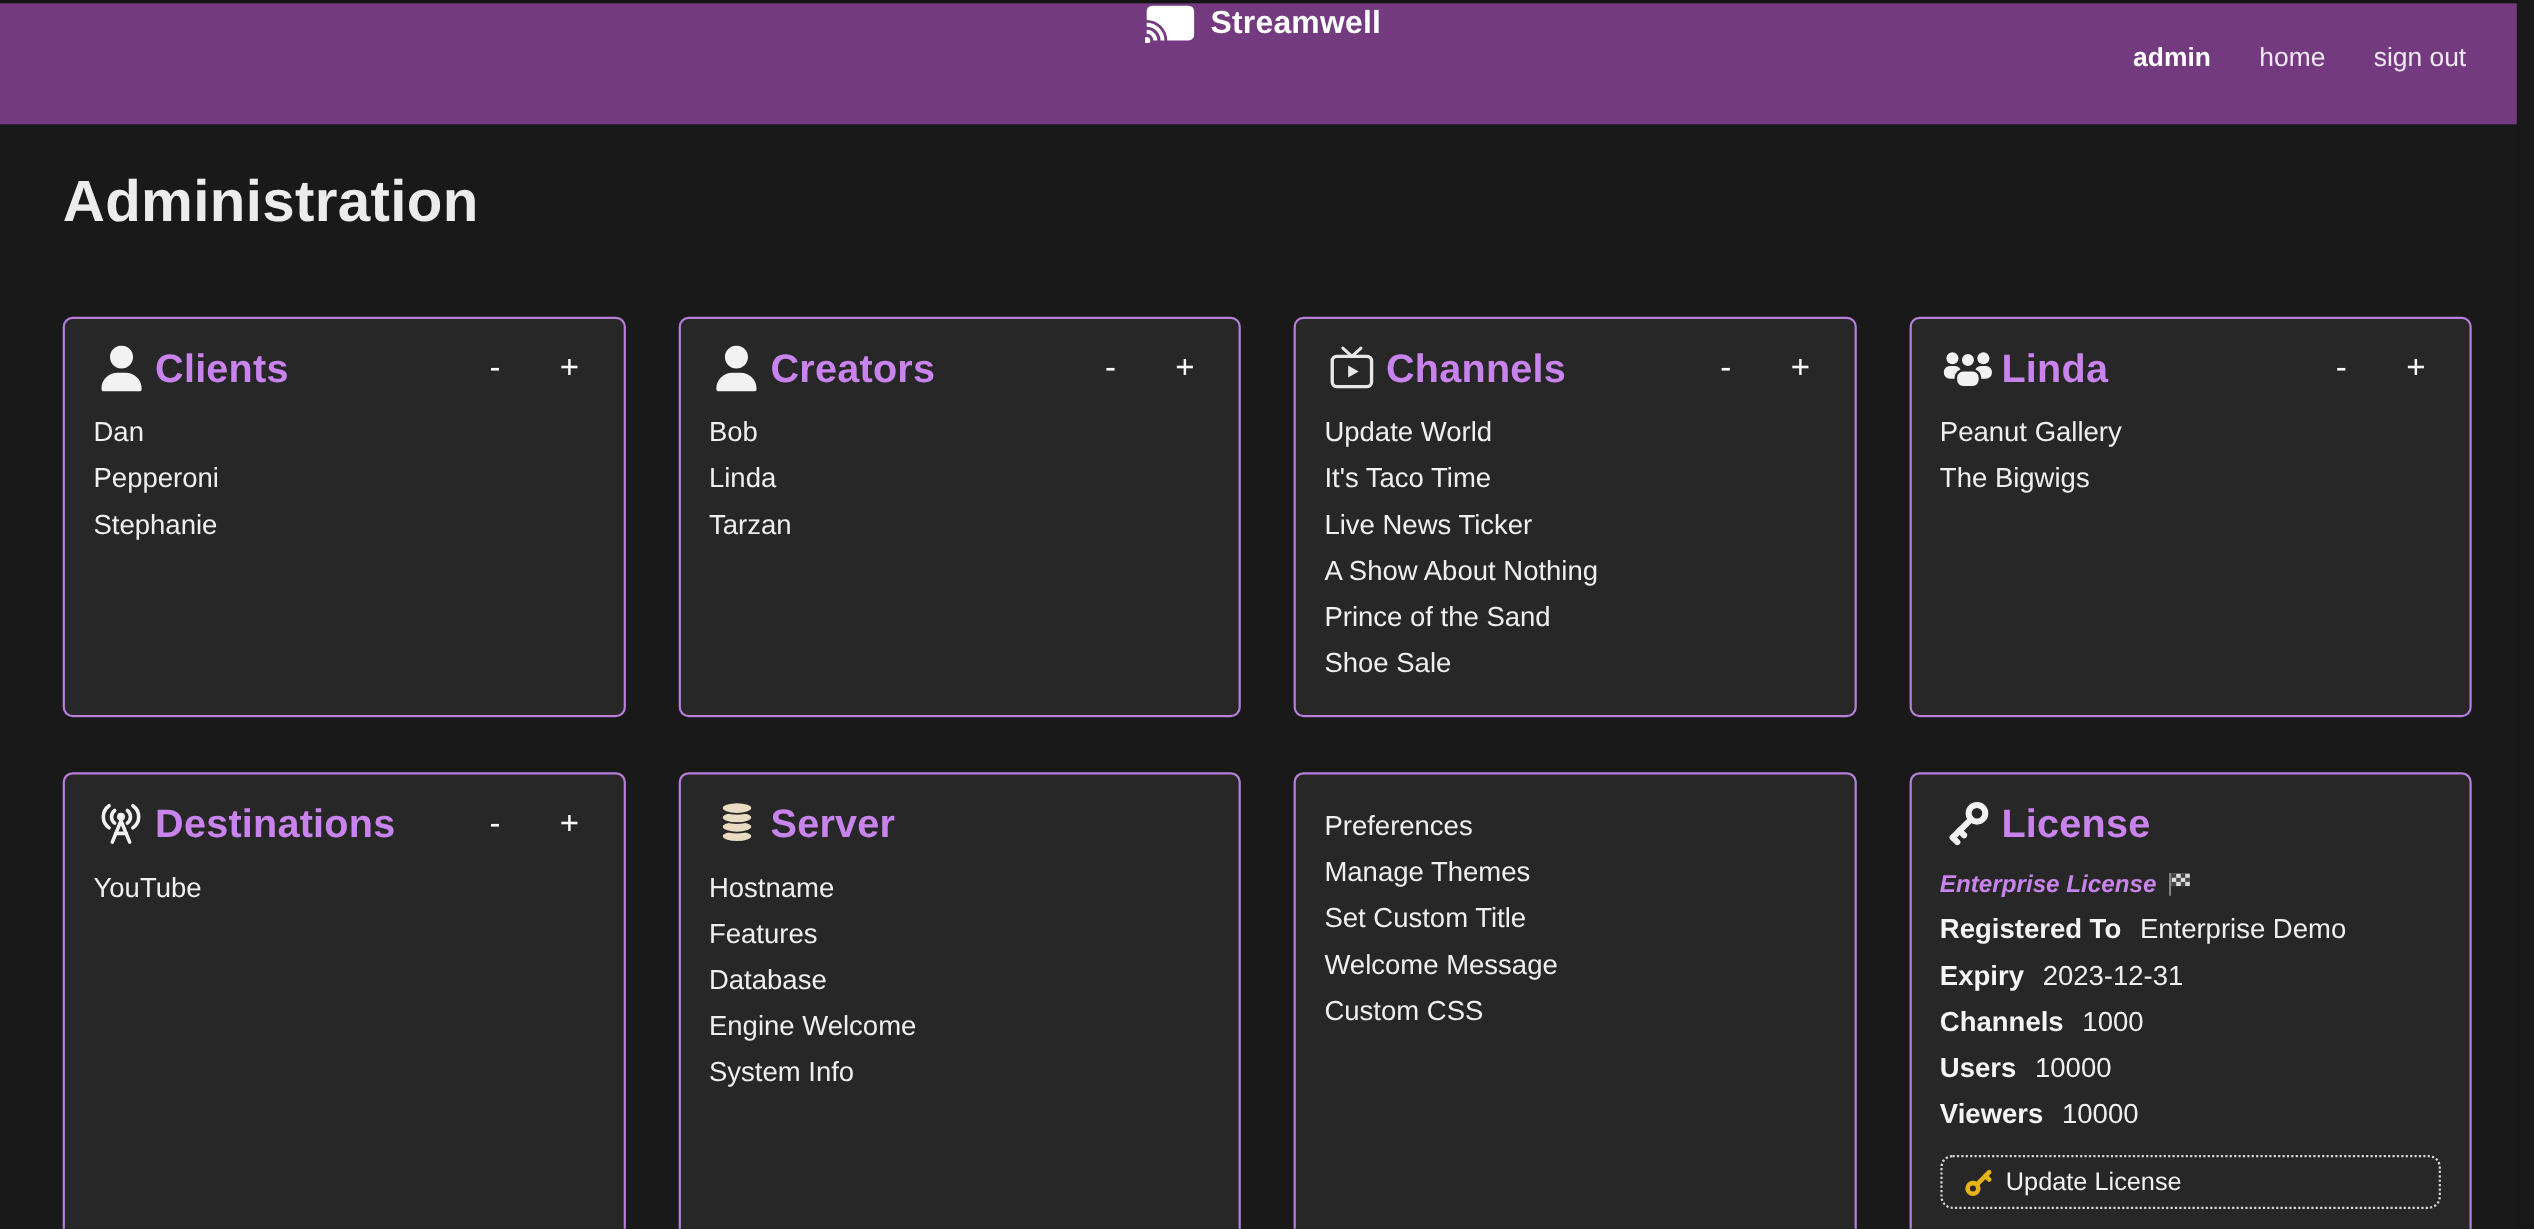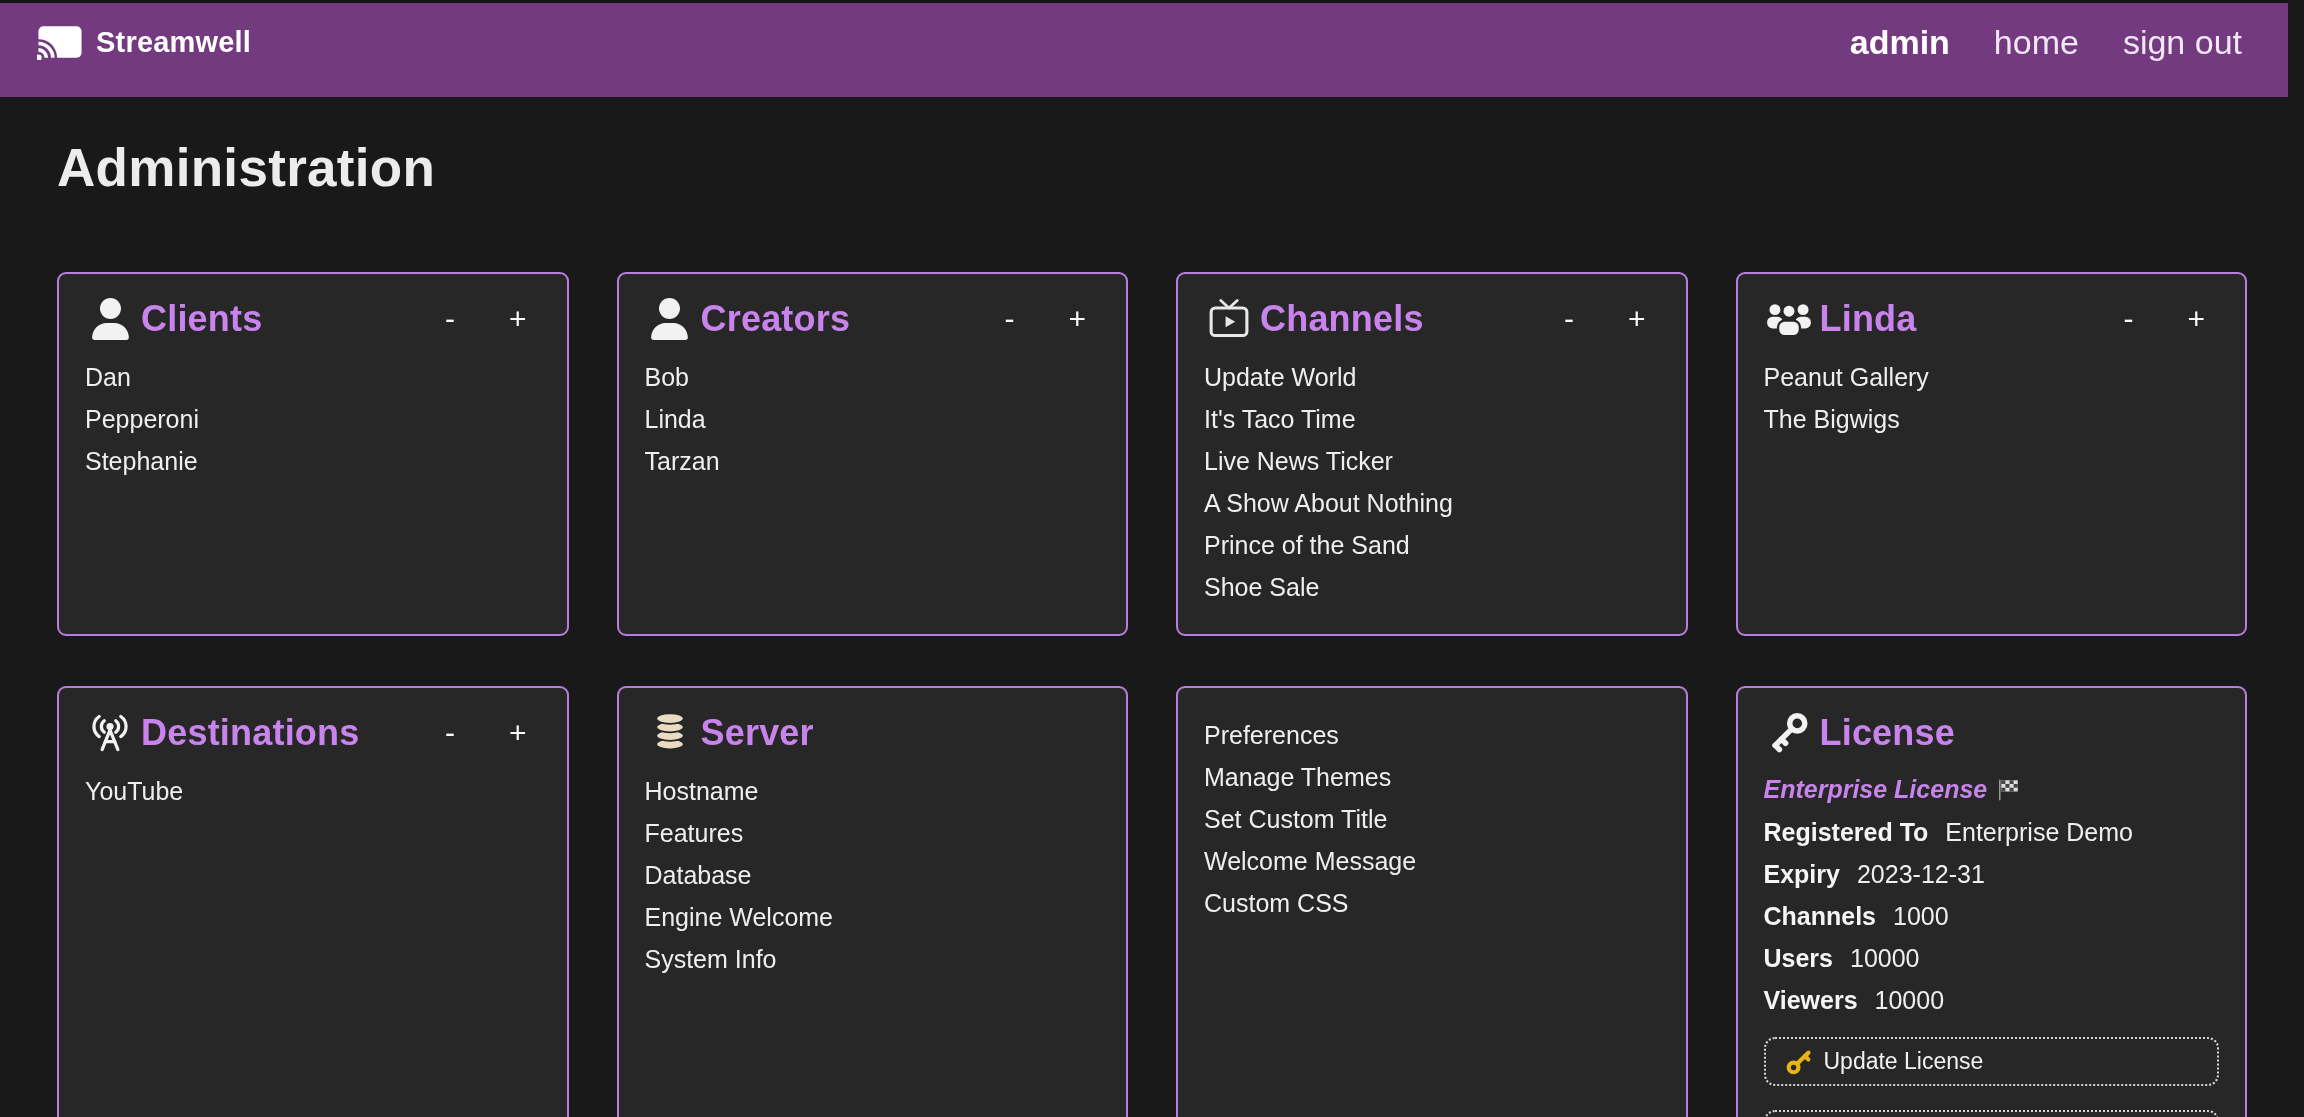--- a/index.html
+++ b/index.html
@@ -15,29 +15,30 @@
   body{
     width:2304px;height:1117px;overflow:hidden;
     background:var(--page-bg);
     color:var(--text);
     font-family:"Liberation Sans",sans-serif;
     position:relative;
   }
   .top-edge{height:3px;background:#141414;}
   
   header{
-    height:94px;background:var(--header-bg);
+    height:110px;background:var(--header-bg);
     display:flex;align-items:center;
     padding:0 44px 16px 37px;
+    flex-direction:column;
   }
   .brand{display:flex;align-items:center;gap:13px;cursor:pointer;}
   .brand-icon svg{display:block;}
   .brand-name{font-size:29px;font-weight:700;color:#fff;letter-spacing:.2px;}
   nav{margin-left:auto;display:flex;align-items:center;gap:44px;padding-right:18px;}
-  .nav-link{font-size:34px;color:#f1e8f5;text-decoration:none;cursor:pointer;}
+  .nav-link{font-size:24px;color:#f1e8f5;text-decoration:none;cursor:pointer;}
   .nav-link.bold{font-weight:700;color:#ffffff;}
   
   .scrollbar-track{
     position:absolute;top:0;right:0;width:16px;height:1117px;
     background:#181818;
   }
   
   main{padding:0 57px;}
   h1{
     font-size:53px;font-weight:600;color:#ececec;
@@ -61,21 +62,21 @@
   .card-controls{margin-left:auto;display:flex;align-items:center;gap:42px;padding-right:8px;}
   .ctrl{
     background:none;border:none;color:#fafafa;font-size:30px;line-height:1;
     font-family:"Liberation Sans",sans-serif;cursor:pointer;padding:4px 6px;
   }
   .card-items{list-style:none;margin:4px 0 0;padding:0;}
   .card-item{font-size:25px;color:#efefef;padding:6.5px 0;cursor:pointer;}
   
   .license-body{margin-top:2px;}
   .license-tier{
-    font-size:25px;font-style:italic;font-weight:600;color:var(--accent);
+    font-size:22px;font-style:italic;font-weight:600;color:var(--accent);
     display:flex;align-items:center;gap:9px;padding:5px 0 7px;
   }
   .license-tier svg{display:block;}
   .license-field{font-size:25px;padding:6.5px 0;display:flex;align-items:baseline;}
   .license-field .label{font-weight:700;color:#f5f5f5;margin-right:17px;}
   .license-field .value{color:#efefef;}
   .license-buttons{display:flex;gap:24px;margin-top:16px;flex-direction:column;}
   .license-btn{
     display:inline-flex;align-items:center;gap:11px;
     background:transparent;color:#f2f2f2;

